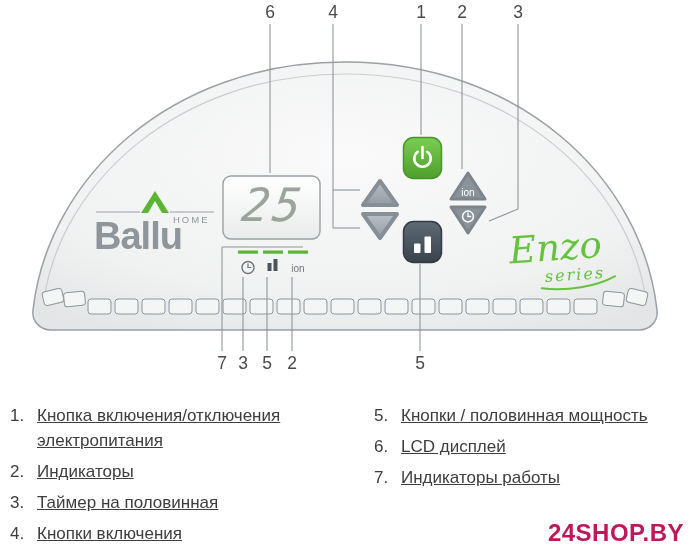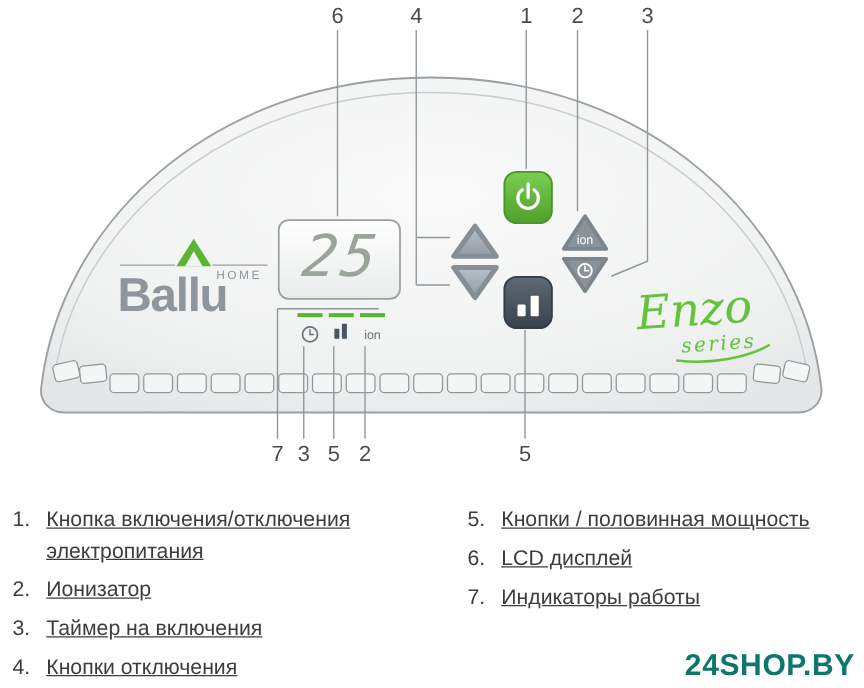--- a/index.html
+++ b/index.html
@@ -6,21 +6,21 @@
   body{width:691px;height:550px;font-family:"Liberation Sans",sans-serif;}
   .stage{position:relative;width:691px;height:550px;background:#fff;overflow:hidden;}
   .stage svg{position:absolute;top:0;left:0;display:block;}
   .legend-col{position:absolute;top:403px;}
   .legend-left{left:10px;width:332px;}
   .legend-right{left:374px;width:312px;}
   .legend-item{display:flex;font-size:17px;color:#3d3d3d;line-height:25px;margin-bottom:6px;}
   .legend-num{flex:0 0 27px;}
   .legend-text{flex:1;text-decoration:underline;}
   .watermark{position:absolute;right:7px;bottom:3px;font-size:24px;font-weight:bold;
-             color:#0f766e;letter-spacing:.5px;}
+             color:#be185d;letter-spacing:.5px;}
   text{font-family:"Liberation Sans",sans-serif;}
   .callout-num{font-size:17.5px;fill:#4a4a4a;}
   .lcd-digits{font-family:"DejaVu Sans Mono",monospace;font-style:italic;font-size:46px;
               letter-spacing:3px;fill:#9ba49b;}
   .brand-text{font-size:38px;font-weight:bold;fill:#8e969c;letter-spacing:-1px;}
   .brand-tag{font-size:9.5px;fill:#8e969c;letter-spacing:2px;}
   .ion-label{font-size:10px;fill:#ffffff;}
   .ind-label{font-size:10px;fill:#6d747b;}
   .enzo-script{font-family:"DejaVu Serif",serif;font-style:italic;font-size:37px;fill:#64c23c;}
   .enzo-series{font-family:"DejaVu Serif",serif;font-style:italic;font-size:16px;fill:#64c23c;letter-spacing:2px;}
@@ -183,29 +183,29 @@
     </g>
   </svg>
 
   <div class="legend-col legend-left">
     <div class="legend-item">
       <span class="legend-num">1.</span>
       <span class="legend-text">Кнопка включения/отключения электропитания</span>
     </div>
     <div class="legend-item">
       <span class="legend-num">2.</span>
-      <span class="legend-text">Ионизатор</span>
+      <span class="legend-text">Индикаторы</span>
     </div>
     <div class="legend-item">
       <span class="legend-num">3.</span>
-      <span class="legend-text">Таймер на включения</span>
+      <span class="legend-text">Таймер на половинная</span>
     </div>
     <div class="legend-item">
       <span class="legend-num">4.</span>
-      <span class="legend-text">Кнопки отключения</span>
+      <span class="legend-text">Кнопки включения</span>
     </div>
   </div>
 
   <div class="legend-col legend-right">
     <div class="legend-item">
       <span class="legend-num">5.</span>
       <span class="legend-text">Кнопки / половинная мощность</span>
     </div>
     <div class="legend-item">
       <span class="legend-num">6.</span>

